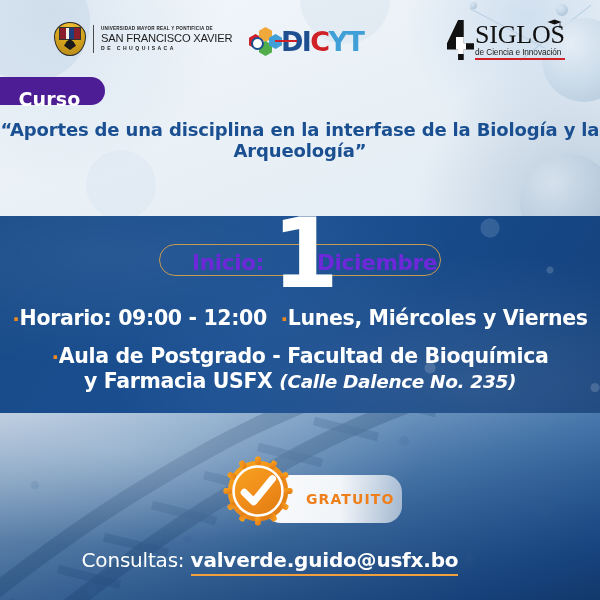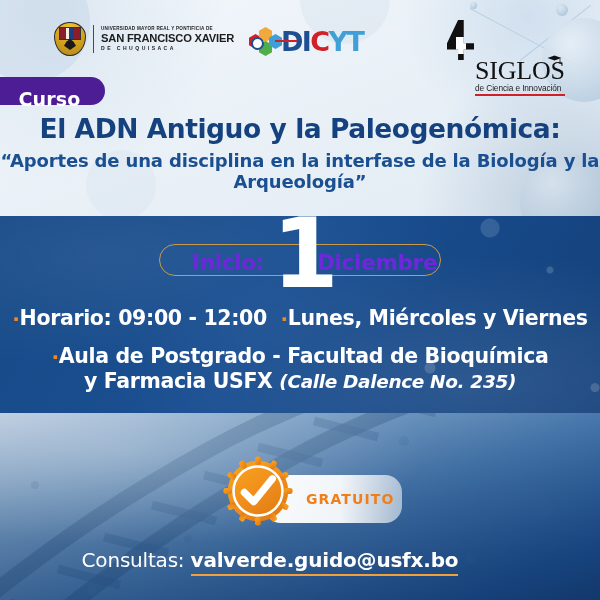--- a/index.html
+++ b/index.html
@@ -109,21 +109,21 @@
   }
   .usfx-text { line-height: 1; color: #1c1c1c; }
   .usfx-l1 {
     font-size: 4.6px;
     font-weight: bold;
     letter-spacing: .25px;
     white-space: nowrap;
   }
   .usfx-l2 {
     font-size: 11.2px;
-    font-weight: bold;
+    font-weight: normal;
     letter-spacing: -0.2px;
     margin-top: 1.5px;
     white-space: nowrap;
   }
   .usfx-l3 {
     font-size: 5.1px;
     font-weight: bold;
     letter-spacing: 2.45px;
     margin-top: 2px;
     white-space: nowrap;
@@ -165,21 +165,21 @@
     margin-right: 1px;
     position: relative;
   }
   .siglos-4:after {
     content: "";
     position: absolute;
     left: 9px; top: 17px;
     width: 10px; height: 17px;
     background: #fff;
   }
-  .siglos-right { position: relative; padding-top: 3px; margin-top: 36px; }
+  .siglos-right { position: relative; padding-top: 3px; }
   .siglos-word {
     font-family: "Liberation Serif", serif;
     font-size: 26px;
     font-weight: normal;
     letter-spacing: -0.2px;
     line-height: .92;
     color: #111;
   }
   .gradcap {
     position: absolute;
@@ -455,21 +455,20 @@
         <div class="siglos-rule"></div>
       </div>
     </div>
   </div>
 
   <div class="curso-badge">
     <span>Curso</span>
   </div>
 
   <div class="title-wrap">
-    <div class="title-line">El ADN Antiguo y la Paleogenómica:</div>
     <div class="subtitle">“Aportes de una disciplina en la interfase de la Biología y la Arqueología”</div>
   </div>
 
   <div class="mid-band">
     <div class="band-tex"></div>
   </div>
 
   <div class="inicio-pill"></div>
   <div class="inicio-label">Inicio:</div>
   <div class="big-day">1</div>

